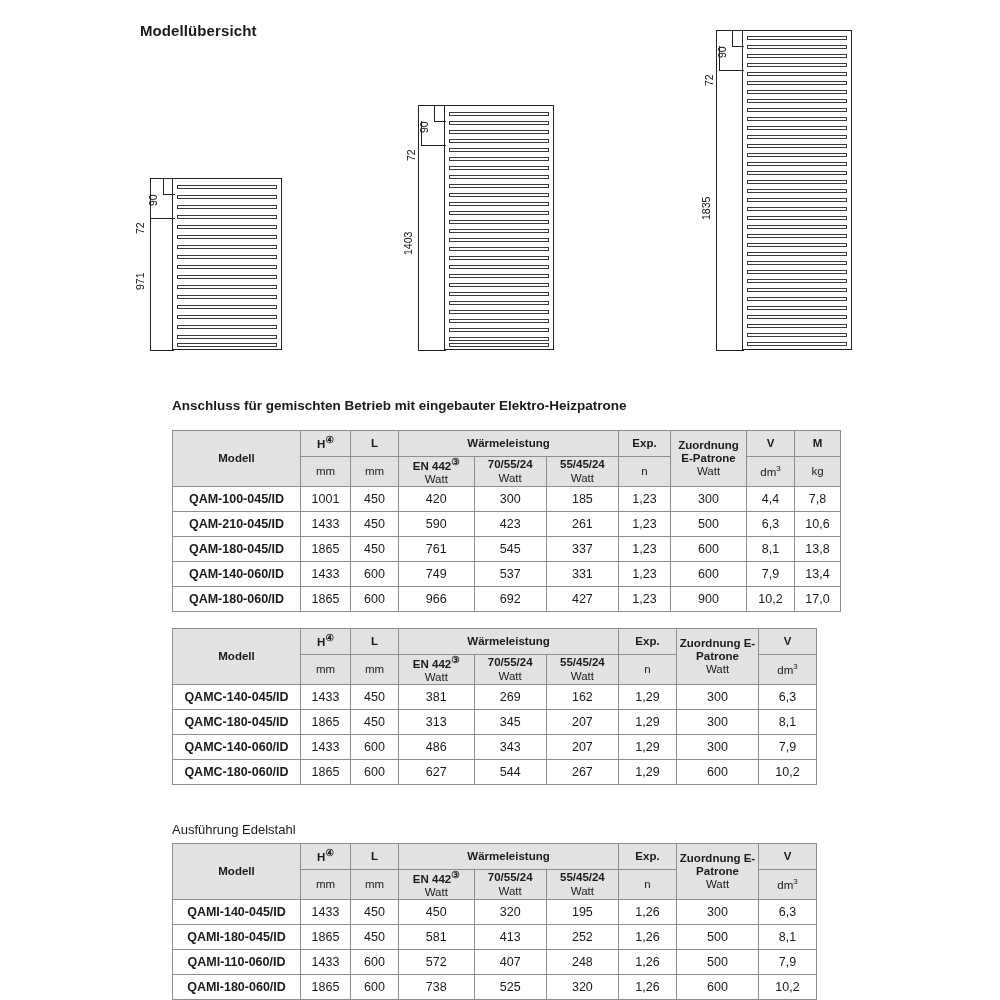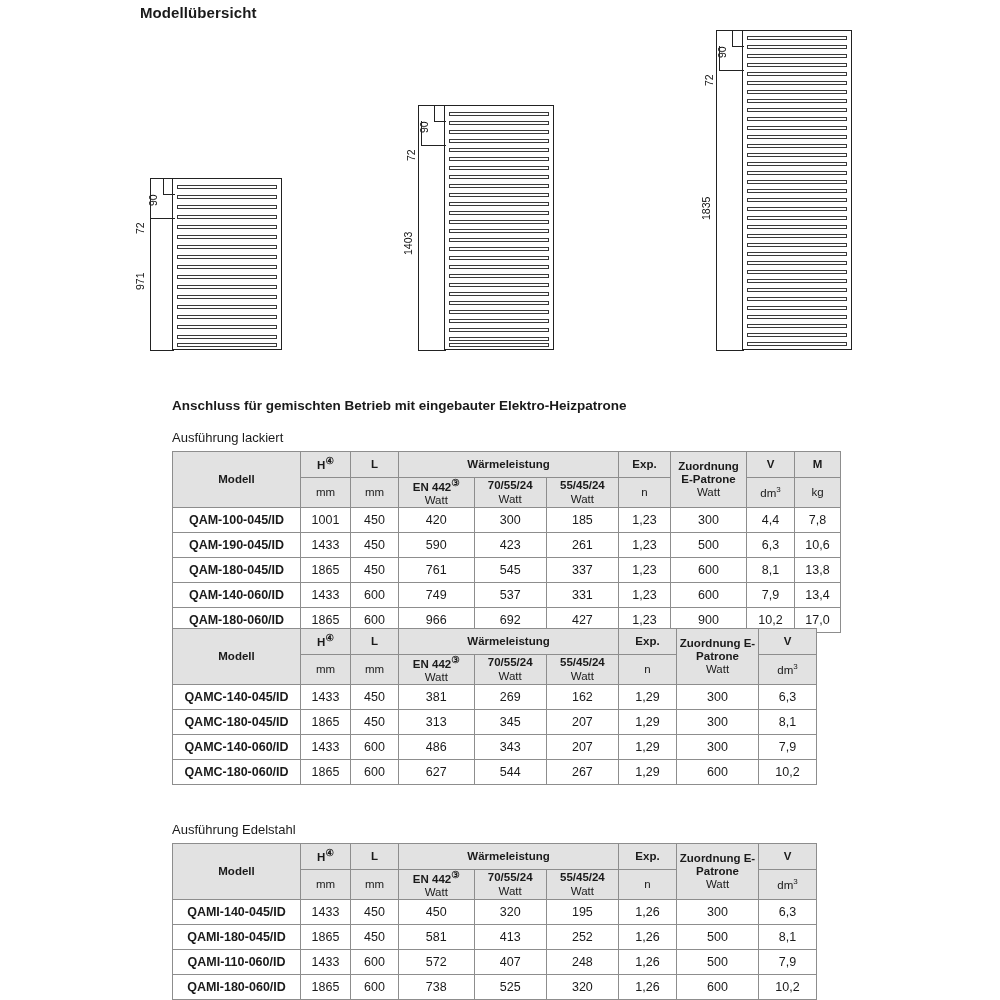--- a/index.html
+++ b/index.html
@@ -100,21 +100,21 @@
     font-size:12.5px;
   }
   .hdr-top { height:26px; }
   .hdr-bot { height:26px; }
   sup { font-size:8px; vertical-align:super; }
   .circnum { font-size:9.5px; vertical-align:super; }
 </style>
 </head>
 <body>
 
-<div class="h-main" style="left:140px; top:4px;">Modellübersicht</div>
+<div class="h-main" style="left:140px; top:22px;">Modellübersicht</div>
 
 <div id="drawings">
 
   <div>
     <div class="radiator" style="left:172px; top:178px; width:110px; height:172px;">
       <div class="bar" style="top:6px;"></div>
         <div class="bar" style="top:16px;"></div>
       <div class="bar" style="top:26px;"></div>
         <div class="bar" style="top:36px;"></div>
       <div class="bar" style="top:46px;"></div>
@@ -238,21 +238,20 @@
     <div class="dim-label rot" style="left:715px; top:74px;">72</div>
   </div>
 
 </div>
 
 <div style="position:absolute; left:172px; top:398px;">
   <div class="h-sec">Anschluss für gemischten Betrieb mit eingebauter Elektro-Heizpatrone</div>
 </div>
 
 <div class="tbl-wrap" style="left:172px; top:430px;">
-  <div class="h-sub">Ausführung lackiert</div>
   <table class="spec">
     <thead>
       <tr class="hdr-top">
         <th rowspan="2" style="width:128px;">Modell</th>
         <th style="width:50px;"><span>H</span><span class="circnum">④</span></th>
         <th style="width:48px;">L</th>
         <th colspan="3" style="width:220px;">Wärmeleistung</th>
         <th style="width:52px;">Exp.</th>
         <th rowspan="2" style="width:76px;">
           <span style="display:block; line-height:1.15;">Zuordnung E-Patrone</span>
@@ -279,21 +278,21 @@
           <td>450</td>
           <td>420</td>
           <td>300</td>
           <td>185</td>
           <td>1,23</td>
           <td>300</td>
           <td>4,4</td>
           <td>7,8</td>
         </tr>
         <tr>
-          <td class="model">QAM-190-045/ID</td>
+          <td class="model">QAM-210-045/ID</td>
           <td>1433</td>
           <td>450</td>
           <td>590</td>
           <td>423</td>
           <td>261</td>
           <td>1,23</td>
           <td>500</td>
           <td>6,3</td>
           <td>10,6</td>
         </tr>

